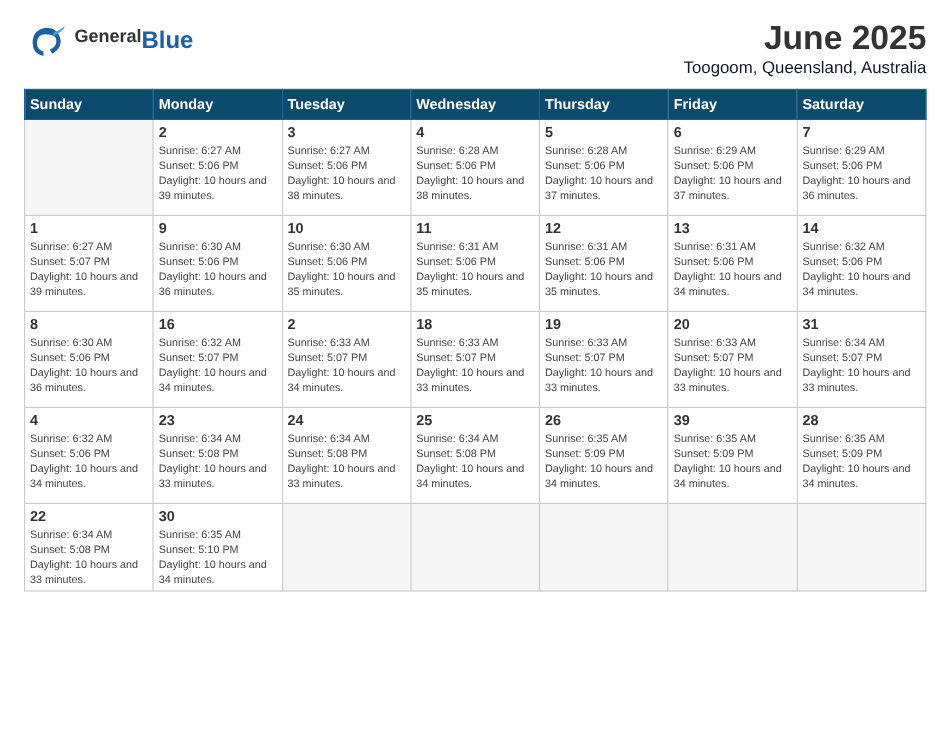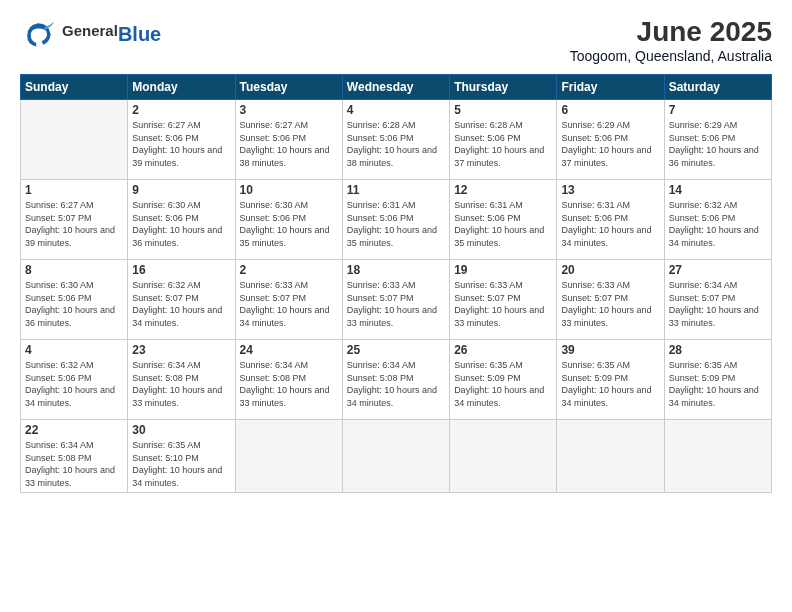--- a/index.html
+++ b/index.html
@@ -286,21 +286,21 @@
       </td>
           <td>
         <span class="day-num">20</span>
         <div class="day-info">
           Sunrise: 6:33 AM<br>
           Sunset: 5:07 PM<br>
           Daylight: 10 hours and 33 minutes.
         </div>
       </td>
           <td>
-        <span class="day-num">27</span>
+        <span class="day-num">31</span>
         <div class="day-info">
           Sunrise: 6:34 AM<br>
           Sunset: 5:07 PM<br>
           Daylight: 10 hours and 33 minutes.
         </div>
       </td>
         </tr>
         <tr>
           <td>
         <span class="day-num">4</span>

